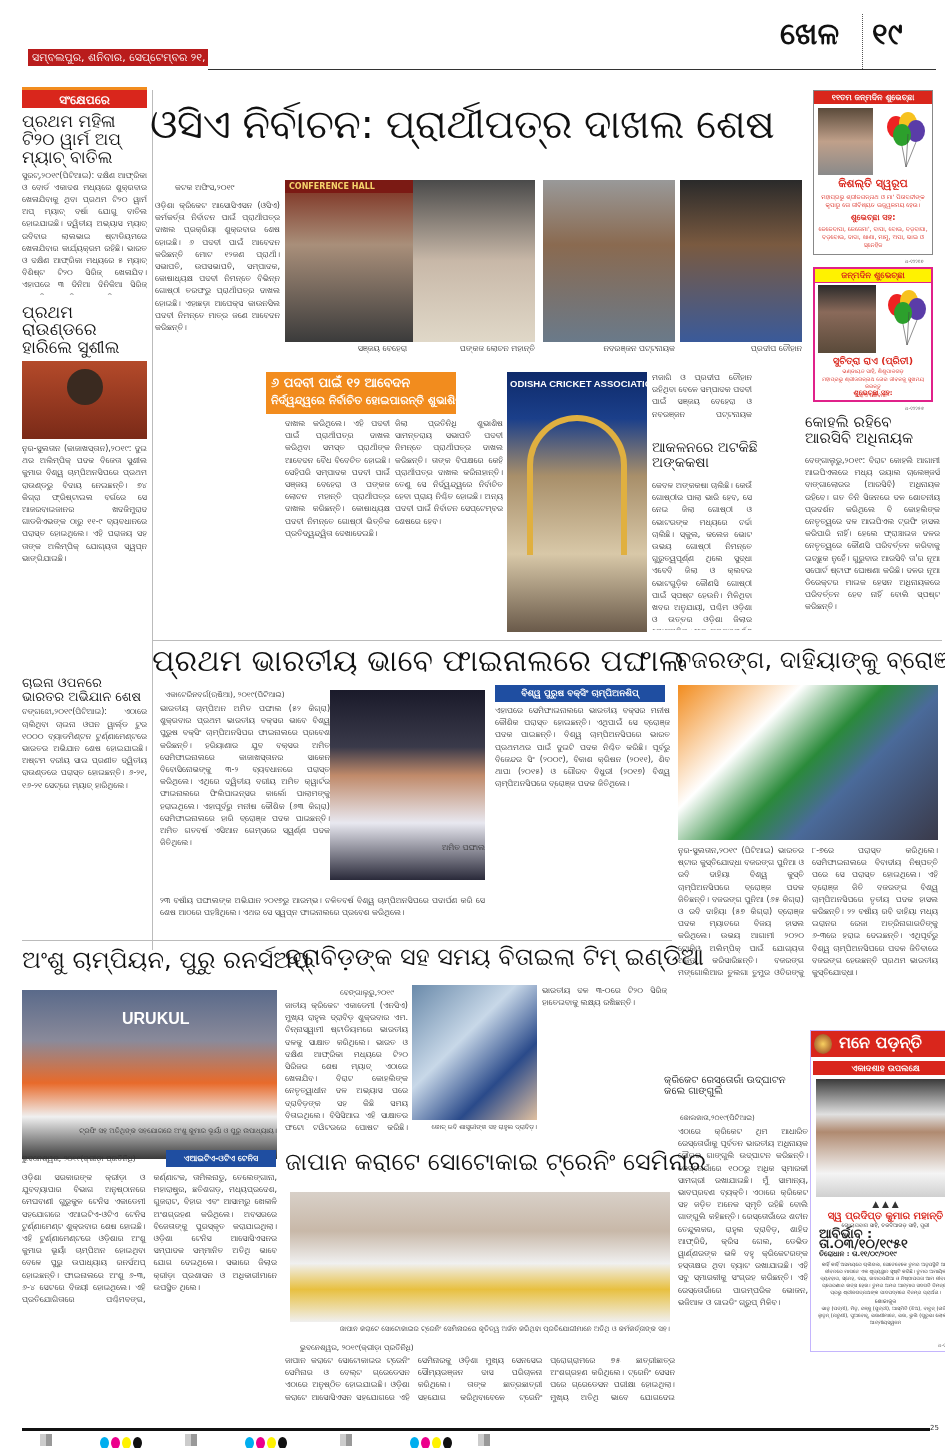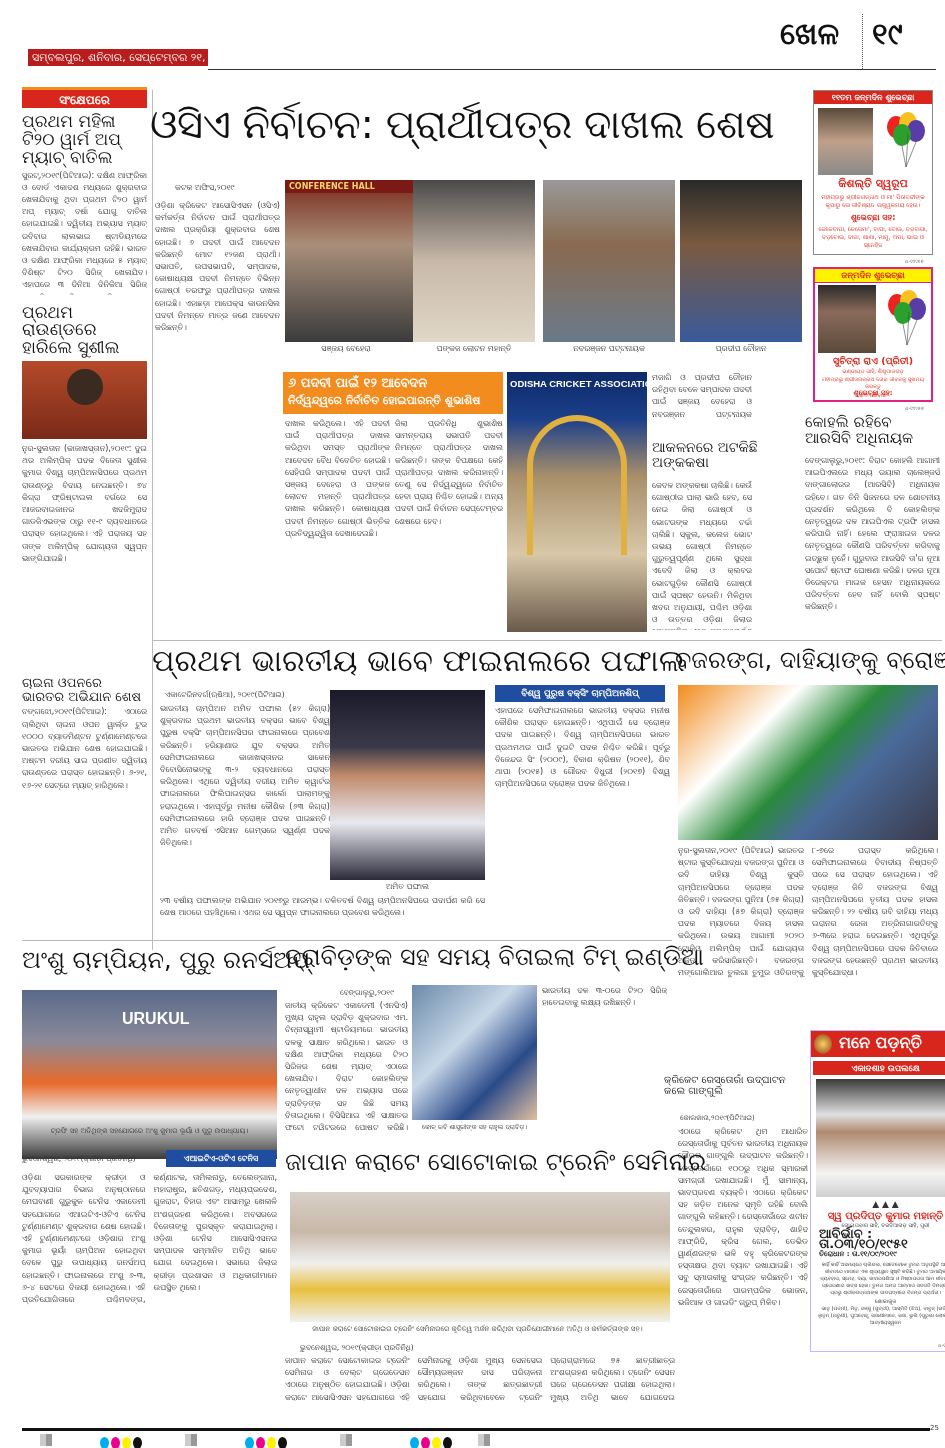--- a/index.html
+++ b/index.html
@@ -1,21 +1,21 @@
 <!DOCTYPE html>
 <html><head>
 <meta charset="utf-8">
 <style>
 *{box-sizing:border-box;margin:0;padding:0}
 body{width:945px;height:1448px;background:#fff;font-family:"DejaVu Sans",sans-serif;color:#222;position:relative;overflow:hidden}
 .abs{position:absolute}
 .txt{font-size:8px;line-height:12.2px;color:#333;text-align:justify;overflow:hidden}
 .hl{font-family:"DejaVu Sans",sans-serif;color:#111;font-weight:normal;line-height:1.05}
 .photo{background:linear-gradient(135deg,#8a7b6a,#4d4238);overflow:hidden}
-.cap{font-size:8px;text-align:center;color:#333}
+.cap{font-size:8px;text-align:right;color:#333}
 .vline{position:absolute;width:1px;background:#bbb}
 .hline{position:absolute;height:1px;background:#bbb}
 .regdot{display:inline-block;width:9px;height:12px;border-radius:50%;margin-right:2px}
 </style>
 </head>
 <body>
 
 <div class="abs" style="left:0;top:0;width:945px;height:80px">
   <div class="abs" style="left:28px;top:49px;width:180px;height:17px;background:#b91c1c;color:#fff;font-size:11px;line-height:17px;padding-left:4px">
     <span>ସମ୍ବଲପୁର, ଶନିବାର, ସେପ୍ଟେମ୍ବର ୨୧, ୨୦୧୯</span>
@@ -50,21 +50,21 @@
   </div>
   <div class="abs photo" style="left:128px;top:0;width:122px;height:162px;background:linear-gradient(180deg,#4a4a4a,#c8b8a8 50%,#e0d8c8)"></div>
   <div class="abs photo" style="left:258px;top:0;width:132px;height:162px;background:linear-gradient(180deg,#999,#8a6a50 40%,#6a7a8a)"></div>
   <div class="abs photo" style="left:395px;top:0;width:122px;height:162px;background:linear-gradient(180deg,#2a2a2a,#7a5a40 40%,#3a5a9a)"></div>
   <div class="abs cap" style="left:0;top:164px;width:122px">ସଞ୍ଜୟ ବେହେରା</div>
   <div class="abs cap" style="left:128px;top:164px;width:122px">ପଙ୍କଜ ଲୋଚନ ମହାନ୍ତି</div>
   <div class="abs cap" style="left:258px;top:164px;width:132px">ନବରଞ୍ଜନ ପଟ୍ଟନାୟକ</div>
   <div class="abs cap" style="left:395px;top:164px;width:122px">ପ୍ରଦୀପ ଚୌହାନ</div>
 </div>
 
-<div class="abs" style="left:283px;top:372px;width:220px;height:42px;background:#f28c1e;padding:2px 5px">
+<div class="abs" style="left:266px;top:372px;width:190px;height:42px;background:#f28c1e;padding:2px 5px">
   <div style="color:#fff;font-size:13px;font-weight:bold;line-height:18px;white-space:nowrap">୬ ପଦବୀ ପାଇଁ ୧୨ ଆବେଦନ</div>
   <div style="color:#fff;font-size:11px;font-weight:bold;line-height:18px;white-space:nowrap">ନିର୍ଦ୍ୱନ୍ଦ୍ୱରେ ନିର୍ବାଚିତ ହୋଇପାରନ୍ତି ଶୁଭାଶିଷ</div>
 </div>
 <div class="abs photo" style="left:507px;top:372px;width:140px;height:260px;background:linear-gradient(180deg,#0e2a6a 0%,#1b3f8a 18%,#a88f6a 40%,#d8c8a8 70%,#6a5a4a 100%)">
   <div style="color:#fff;font-size:9.5px;font-weight:bold;padding:6px 3px;white-space:nowrap;font-family:'Liberation Sans',sans-serif">ODISHA CRICKET ASSOCIATION</div>
   <div style="margin:20px auto 0;width:100px;height:140px;border:6px solid #e0b040;border-bottom:none;border-radius:50px 50px 0 0"></div>
 </div>
 <div class="abs txt" style="left:285px;top:418px;width:105px;height:220px">ଦାଖଲ କରିଥିଲେ। ଏହି ପଦବୀ ପାଇଁ ପ୍ରାର୍ଥୀପତ୍ର ଦାଖଲ କରିଥିବା ସମସ୍ତ ପ୍ରାର୍ଥୀଙ୍କ ଆବେଦନ ବୈଧ ବିବେଚିତ ହୋଇଛି। ସେହିପରି ସମ୍ପାଦକ ପଦବୀ ପାଇଁ ସଞ୍ଜୟ ବେହେରା ଓ ପଙ୍କଜ ଲୋଚନ ମହାନ୍ତି ପ୍ରାର୍ଥୀପତ୍ର ଦାଖଲ କରିଛନ୍ତି। କୋଷାଧ୍ୟକ୍ଷ ପଦବୀ ନିମନ୍ତେ ଗୋଷ୍ଠୀ ଭିତ୍ତିକ ପ୍ରତିଦ୍ୱନ୍ଦ୍ୱିତା ଦେଖାଦେଇଛି।</div>
 <div class="abs txt" style="left:395px;top:418px;width:108px;height:220px">ଜିଲା ପ୍ରତିନିଧି ଶୁଭାଶିଷ ସାମନ୍ତରାୟ ସଭାପତି ପଦବୀ ନିମନ୍ତେ ପ୍ରାର୍ଥୀପତ୍ର ଦାଖଲ କରିଛନ୍ତି। ତାଙ୍କ ବିପକ୍ଷରେ କେହି ପ୍ରାର୍ଥୀପତ୍ର ଦାଖଲ କରିନାହାନ୍ତି। ତେଣୁ ସେ ନିର୍ଦ୍ୱନ୍ଦ୍ୱରେ ନିର୍ବାଚିତ ହେବା ପ୍ରାୟ ନିଶ୍ଚିତ ହୋଇଛି। ଅନ୍ୟ ପଦବୀ ପାଇଁ ନିର୍ବାଚନ ସେପ୍ଟେମ୍ବର ଶେଷରେ ହେବ।</div>
 <div class="abs txt" style="left:652px;top:372px;width:100px;height:48px">ମଜାଗି ଓ ପ୍ରଦୀପ ଚୌହାନ ରହିଥିବା ବେଳେ ସମ୍ପାଦକ ପଦବୀ ପାଇଁ ସଞ୍ଜୟ ବେହେରା ଓ ନବରଞ୍ଜନ ପଟ୍ଟନାୟକ ସାମ୍ନାସାମ୍ନି ହେବେ।</div>
@@ -112,21 +112,21 @@
 
 <div class="abs hl" style="left:805px;top:415px;width:135px;font-size:15px">କୋହଲି ରହିବେ ଆରସିବି ଅଧିନାୟକ</div>
 <div class="abs txt" style="left:805px;top:455px;width:135px;height:175px">ବେଙ୍ଗାଲୁରୁ,୨୦୧୯: ବିରାଟ କୋହଲି ଆଗାମୀ ଆଇପିଏଲରେ ମଧ୍ୟ ରୟାଲ ଚାଲେଞ୍ଜର୍ସ ବାଙ୍ଗାଲୋରର (ଆରସିବି) ଅଧିନାୟକ ରହିବେ। ଗତ ତିନି ସିଜନରେ ଦଳ ଶୋଚନୀୟ ପ୍ରଦର୍ଶନ କରିଥିଲେ ବି କୋହଲିଙ୍କ ନେତୃତ୍ୱରେ ଦଳ ଆଇପିଏଲ ଟ୍ରଫି ହାସଲ କରିପାରି ନାହିଁ। ହେଲେ ଫ୍ରାଞ୍ଚାଇଜ ଦଳର ନେତୃତ୍ୱରେ କୌଣସି ପରିବର୍ତ୍ତନ କରିବାକୁ ଇଚ୍ଛୁକ ନୁହେଁ। ଗୁରୁବାର ଆରସିବି ତା'ର ନୂଆ ସପୋର୍ଟ ଷ୍ଟାଫ ଘୋଷଣା କରିଛି। ଦଳର ନୂଆ ଡିରେକ୍ଟର ମାଇକ ହେସନ ଅଧିନାୟକରେ ପରିବର୍ତ୍ତନ ହେବ ନାହିଁ ବୋଲି ସ୍ପଷ୍ଟ କରିଛନ୍ତି।</div>
 
 <div class="hline" style="left:152px;top:640px;width:790px"></div>
 
 <div class="abs hl" style="left:152px;top:645px;width:520px;font-size:30px;white-space:nowrap">ପ୍ରଥମ ଭାରତୀୟ ଭାବେ ଫାଇନାଲରେ ପଙ୍ଘାଲ</div>
 <div class="abs" style="left:165px;top:690px;font-size:7.5px;color:#333">ଏକାଟେରିନବର୍ଗ(ଋଷିଆ), ୨୦୧୯(ପିଟିଆଇ)</div>
 <div class="abs txt" style="left:160px;top:703px;width:170px;height:190px">ଭାରତୀୟ ଚାମ୍ପିଅନ ଅମିତ ପଙ୍ଘାଲ (୫୨ କିଗ୍ରା) ଶୁକ୍ରବାର ପ୍ରଥମ ଭାରତୀୟ ବକ୍ସର ଭାବେ ବିଶ୍ୱ ପୁରୁଷ ବକ୍ସିଂ ଚାମ୍ପିଅନସିପର ଫାଇନାଲରେ ପ୍ରବେଶ କରିଛନ୍ତି। ହରିୟାଣାର ଯୁବ ବକ୍ସର ଅମିତ ସେମିଫାଇନାଲରେ କାଜାଖସ୍ତାନର ସାକେନ ବିବୋସିନୋଭଙ୍କୁ ୩-୨ ବ୍ୟବଧାନରେ ପରାସ୍ତ କରିଥିଲେ। ଏଥିରେ ଦ୍ୱିତୀୟ ବରୀୟ ଅମିତ କ୍ୱାର୍ଟର ଫାଇନାଲରେ ଫିଲିପାଇନ୍ସର କାର୍ଲୋ ପାଲାମଙ୍କୁ ହରାଇଥିଲେ। ଏହାପୂର୍ବରୁ ମନୀଷ କୌଶିକ (୬୩ କିଗ୍ରା) ସେମିଫାଇନାଲରେ ହାରି ବ୍ରୋଞ୍ଜ ପଦକ ପାଇଛନ୍ତି। ଅମିତ ଗତବର୍ଷ ଏସିଆନ ଗେମ୍ସରେ ସ୍ୱର୍ଣ୍ଣ ପଦକ ଜିତିଥିଲେ।</div>
 <div class="abs photo" style="left:330px;top:690px;width:155px;height:190px;background:linear-gradient(180deg,#1a1a2a,#3a3a4a 30%,#c08a6a 45%,#e8e8f0 70%,#2a2a3a)"></div>
-<div class="abs cap" style="left:330px;top:882px;width:155px">ଅମିତ ପଙ୍ଘାଲ</div>
+<div class="abs cap" style="left:330px;top:843px;width:155px">ଅମିତ ପଙ୍ଘାଲ</div>
 <div class="abs txt" style="left:160px;top:895px;width:325px;height:40px">୨୩ ବର୍ଷୀୟ ପଙ୍ଘାଲଙ୍କ ଅଭିଯାନ ୨୦୧୭ରୁ ଆରମ୍ଭ। ଚଳିତବର୍ଷ ବିଶ୍ୱ ଚାମ୍ପିଅନସିପରେ ପଦାର୍ପଣ କରି ସେ ଶେଷ ଆଠରେ ପହଞ୍ଚିଥିଲେ। ଏଥର ସେ ସ୍ୱପ୍ନ ଫାଇନାଲରେ ପ୍ରବେଶ କରିଥିଲେ।</div>
 <div class="abs" style="left:495px;top:685px;width:170px;height:17px;background:#1f4ea1;color:#fff;font-size:9px;font-weight:bold;line-height:17px;text-align:center">
   <span>ବିଶ୍ୱ ପୁରୁଷ ବକ୍ସିଂ ଚାମ୍ପିଅନଶିପ୍</span>
 </div>
 <div class="abs txt" style="left:495px;top:705px;width:175px;height:230px">ଏହାପରେ ସେମିଫାଇନାଲରେ ଭାରତୀୟ ବକ୍ସର ମନୀଷ କୌଶିକ ପରାସ୍ତ ହୋଇଛନ୍ତି। ଏଥିପାଇଁ ସେ ବ୍ରୋଞ୍ଜ ପଦକ ପାଇଛନ୍ତି। ବିଶ୍ୱ ଚାମ୍ପିଅନସିପରେ ଭାରତ ପ୍ରଥମଥର ପାଇଁ ଦୁଇଟି ପଦକ ନିଶ୍ଚିତ କରିଛି। ପୂର୍ବରୁ ବିଜେନ୍ଦର ସିଂ (୨୦୦୯), ବିକାଶ କ୍ରିଷନ (୨୦୧୧), ଶିବ ଥାପା (୨୦୧୫) ଓ ଗୌରବ ବିଧୁରୀ (୨୦୧୭) ବିଶ୍ୱ ଚାମ୍ପିଅନସିପରେ ବ୍ରୋଞ୍ଜ ପଦକ ଜିତିଥିଲେ।</div>
 
 <div class="abs hl" style="left:675px;top:648px;width:270px;font-size:24px;white-space:nowrap">ବଜରଙ୍ଗ, ଦାହିୟାଙ୍କୁ ବ୍ରୋଞ୍ଜ</div>
 <div class="abs photo" style="left:678px;top:685px;width:260px;height:155px;background:linear-gradient(135deg,#f28c1e 0%,#fff 30%,#2a8a3a 50%,#4a6a9a 65%,#3a3a4a 100%)"></div>
 <div class="abs txt" style="left:678px;top:845px;width:260px;height:215px;column-count:2;column-gap:8px">
   <span>ନୁର-ସୁଲତାନ,୨୦୧୯ (ପିଟିଆଇ)</span>

